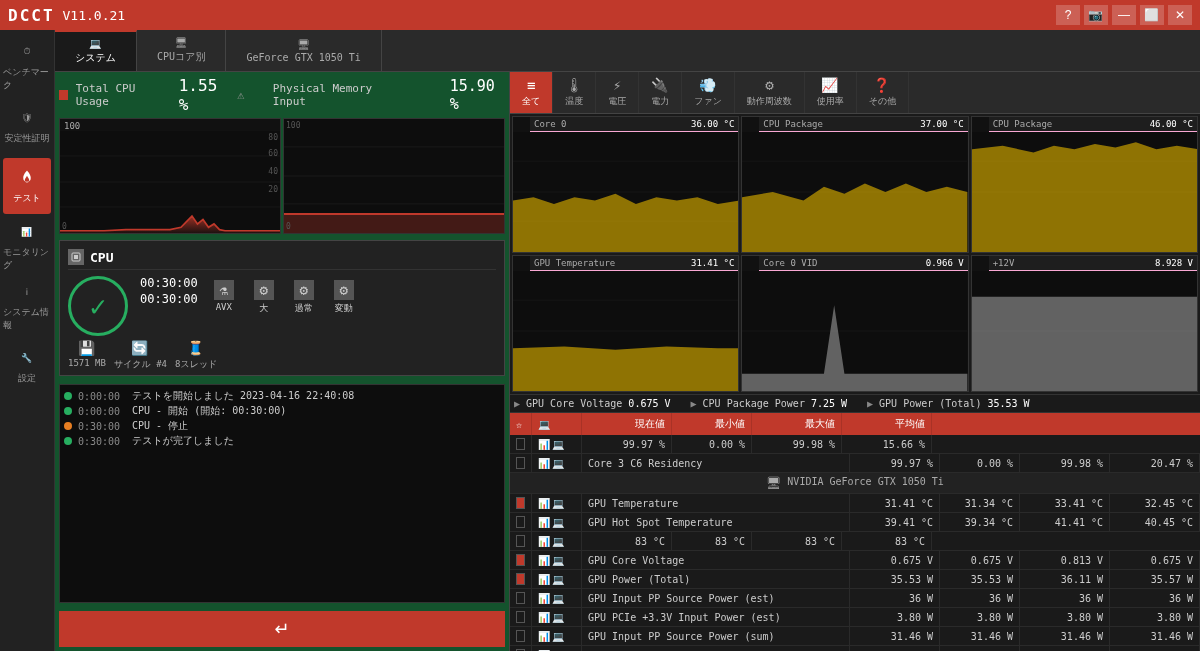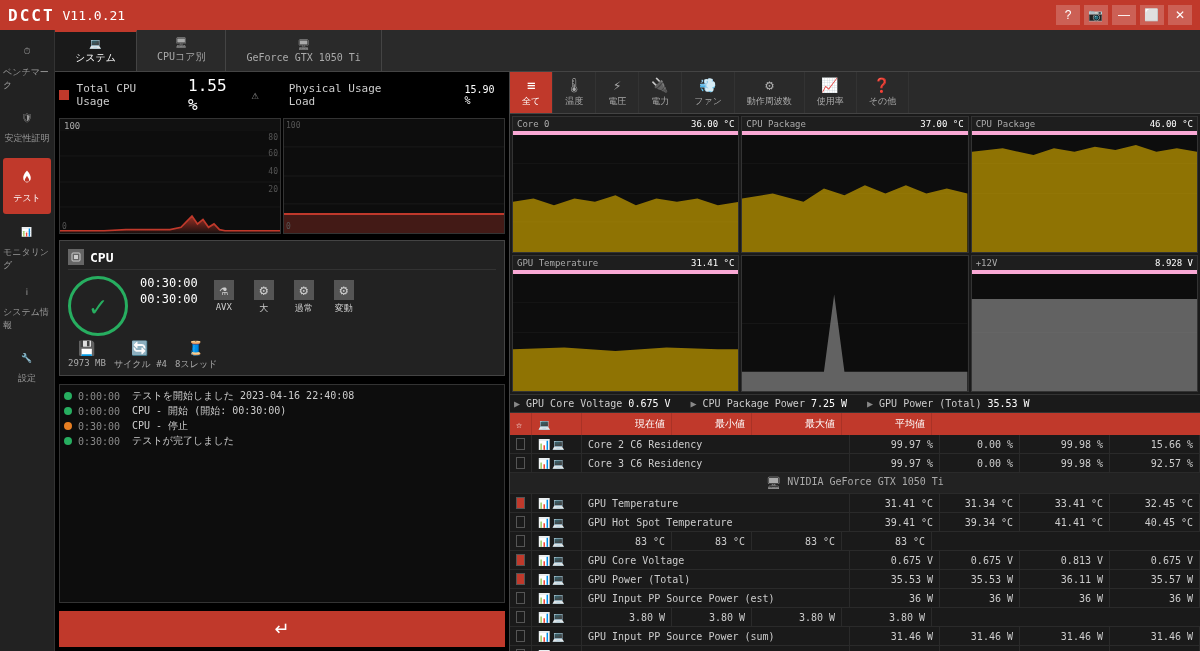--- a/index.html
+++ b/index.html
@@ -129,21 +129,21 @@
     
     #split-content {
       display: flex;
       flex: 1;
       overflow: hidden;
     }
 
     
     #left-panel {
       width: 455px;
-      background: #000000;
+      background: #14532d;
       border-right: 1px solid #444;
       display: flex;
       flex-direction: column;
     }
     .metric-row {
       display: flex;
       align-items: center;
       gap: 8px;
       margin-bottom: 2px;
     }
@@ -332,23 +332,24 @@
       border: 1px solid #333;
       display: flex;
       flex-direction: column;
     }
     .mini-chart-header {
       display: flex;
       justify-content: space-between;
       align-items: center;
       padding: 2px 4px;
       background: #1e1e1e;
-      border-bottom: 4px solid #f9a8d4;
+      border-bottom: 1px solid #f9a8d4;
       font-size: 9px;
       color: #aaa;
+      margin-left: 17px;
     }
     .mini-chart-value {
       color: #fff;
       font-size: 9px;
     }
     .mini-chart-body {
       flex: 1;
       position: relative;
       overflow: hidden;
     }
@@ -495,23 +496,23 @@
 
       <div id="left-panel">
 
         <div style="padding: 4px 4px 0 4px;">
           <div class="metric-row">
             <span class="red-dot"></span>
             <span>Total CPU Usage</span>
             <span style="flex:1"></span>
             <span style="color:#fff;font-size:16px;">1.55 %</span>
             <span style="width:20px; font-size:12px; color:#999;">⚠</span>
-            <span style="margin-left:10px;">Physical Usage Load</span>
+            <span style="margin-left:10px;">Physical Memory Input</span>
             <span style="flex:1"></span>
-            <span style="color:#fff;font-size:10px;margin-left:39px;">15.90 %</span>
+            <span style="color:#fff;font-size:15px;margin-left:39px;">15.90 %</span>
           </div>
         </div>
 
         <div style="display:flex; gap:2px; padding: 2px 4px; height: 120px;">
 
           <div style="flex:1; background:#111; border:1px solid #333; position:relative;">
             <div style="display:flex; justify-content:space-between; padding:2px 4px; font-size:9px; color:#aaa;">
               <span>100</span>
             </div>
             <svg class="chart-svg" viewBox="0 0 200 90" preserveAspectRatio="none" style="position:absolute;top:12px;left:0;width:100%;height:calc(100% - 12px);">
@@ -590,21 +591,21 @@
               <div class="cpu-btn">
                 <div class="cpu-btn-icon">⚙</div>
                 <span>変動</span>
               </div>
             </div>
           </div>
 
           <div id="cpu-specs">
             <div style="display:flex;flex-direction:column;align-items:center;gap:2px;">
               <span style="font-size:14px;">💾</span>
-              <span>2973 MB</span>
+              <span>1571 MB</span>
             </div>
             <div style="display:flex;flex-direction:column;align-items:center;gap:2px;">
               <span style="font-size:14px;">🔄</span>
               <span>サイクル #4</span>
             </div>
             <div style="display:flex;flex-direction:column;align-items:center;gap:2px;">
               <span style="font-size:14px;">🧵</span>
               <span>8スレッド</span>
             </div>
           </div>
@@ -732,20 +733,24 @@
               <svg width="100%" height="100%" viewBox="0 0 220 70" preserveAspectRatio="none">
                 <rect width="220" height="70" fill="#0d0d0d"></rect>
                 <line x1="0" y1="17" x2="220" y2="17" stroke="#1a1a1a" stroke-width="0.5"></line>
                 <line x1="0" y1="35" x2="220" y2="35" stroke="#1a1a1a" stroke-width="0.5"></line>
                 <polygon points="0,45 50,44 100,46 150,44 200,45 220,45 220,70 0,70" fill="#c8a000" fill-opacity="0.7"></polygon>
               </svg>
             </div>
           </div>
 
           <div class="mini-chart">
+            <div class="mini-chart-header">
+              <span>Core 0 VID</span>
+              <span class="mini-chart-value">0.966 V</span>
+            </div>
             <div class="mini-chart-body">
               <svg width="100%" height="100%" viewBox="0 0 220 70" preserveAspectRatio="none">
                 <rect width="220" height="70" fill="#0d0d0d"></rect>
                 <line x1="0" y1="35" x2="220" y2="35" stroke="#1a1a1a" stroke-width="0.5"></line>
 
                 <polygon points="0,60 60,60 80,60 90,20 100,60 140,60 200,60 220,60 220,70 0,70" fill="#888" fill-opacity="0.7"></polygon>
               </svg>
             </div>
           </div>
 
@@ -796,39 +801,38 @@
 
           <div id="table-body">
               <div class="table-row">
       <div class="td col-check">
         <div class="checkbox-cell "></div>
       </div>
       <div class="td col-icons">
         <span style="font-size:10px;">📊</span>
                   <span style="font-size:10px;">💻</span>
       </div>
-      <div class="td col-name">Core 2 C6 Residency</div>
       <div class="td col-current" style="justify-content:flex-end;">99.97 %</div>
       <div class="td col-min" style="justify-content:flex-end;">0.00 %</div>
       <div class="td col-max" style="justify-content:flex-end;">99.98 %</div>
       <div class="td col-avg" style="justify-content:flex-end;">15.66 %</div>
     </div>
               <div class="table-row">
       <div class="td col-check">
         <div class="checkbox-cell "></div>
       </div>
       <div class="td col-icons">
         <span style="font-size:10px;">📊</span>
                   <span style="font-size:10px;">💻</span>
       </div>
       <div class="td col-name">Core 3 C6 Residency</div>
       <div class="td col-current" style="justify-content:flex-end;">99.97 %</div>
       <div class="td col-min" style="justify-content:flex-end;">0.00 %</div>
       <div class="td col-max" style="justify-content:flex-end;">99.98 %</div>
-      <div class="td col-avg" style="justify-content:flex-end;">92.57 %</div>
+      <div class="td col-avg" style="justify-content:flex-end;">20.47 %</div>
     </div>
               <div class="table-row section-header">
                 <span style="font-size:12px;margin-right:6px;">🖥</span>
                 <span>NVIDIA GeForce GTX 1050 Ti</span>
               </div>
               <div class="table-row">
       <div class="td col-check">
         <div class="checkbox-cell checked"></div>
       </div>
       <div class="td col-icons">
@@ -911,20 +915,21 @@
       <div class="td col-avg" style="justify-content:flex-end;">36 W</div>
     </div>
               <div class="table-row">
       <div class="td col-check">
         <div class="checkbox-cell "></div>
       </div>
       <div class="td col-icons">
         <span style="font-size:10px;">📊</span>
                   <span style="font-size:10px;">💻</span>
       </div>
+      <div class="td col-name">GPU PCIe +3.3V Input Power (est)</div>
       <div class="td col-current" style="justify-content:flex-end;">3.80 W</div>
       <div class="td col-min" style="justify-content:flex-end;">3.80 W</div>
       <div class="td col-max" style="justify-content:flex-end;">3.80 W</div>
       <div class="td col-avg" style="justify-content:flex-end;">3.80 W</div>
     </div>
               <div class="table-row">
       <div class="td col-check">
         <div class="checkbox-cell "></div>
       </div>
       <div class="td col-icons">

